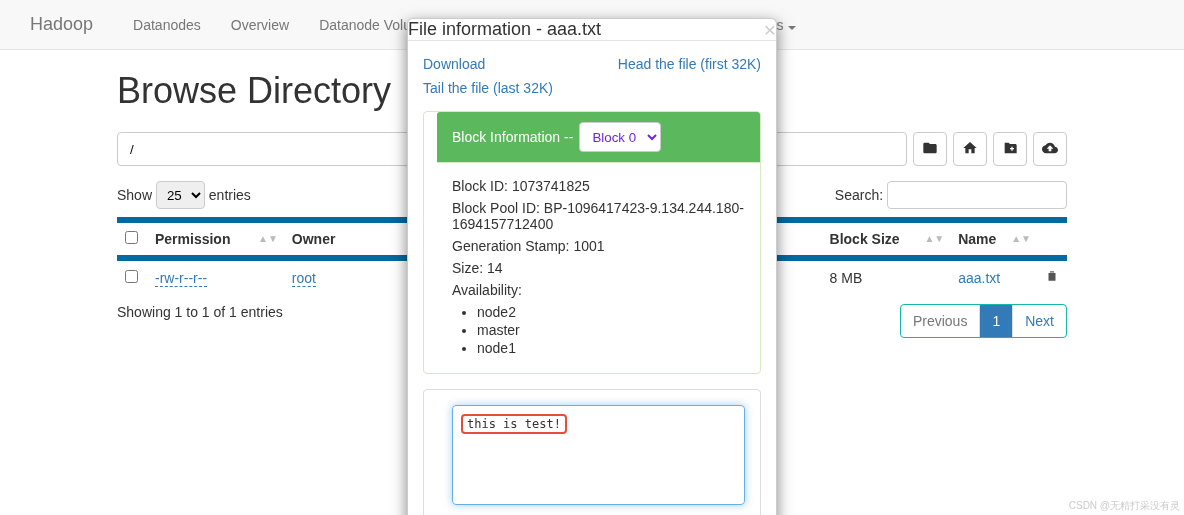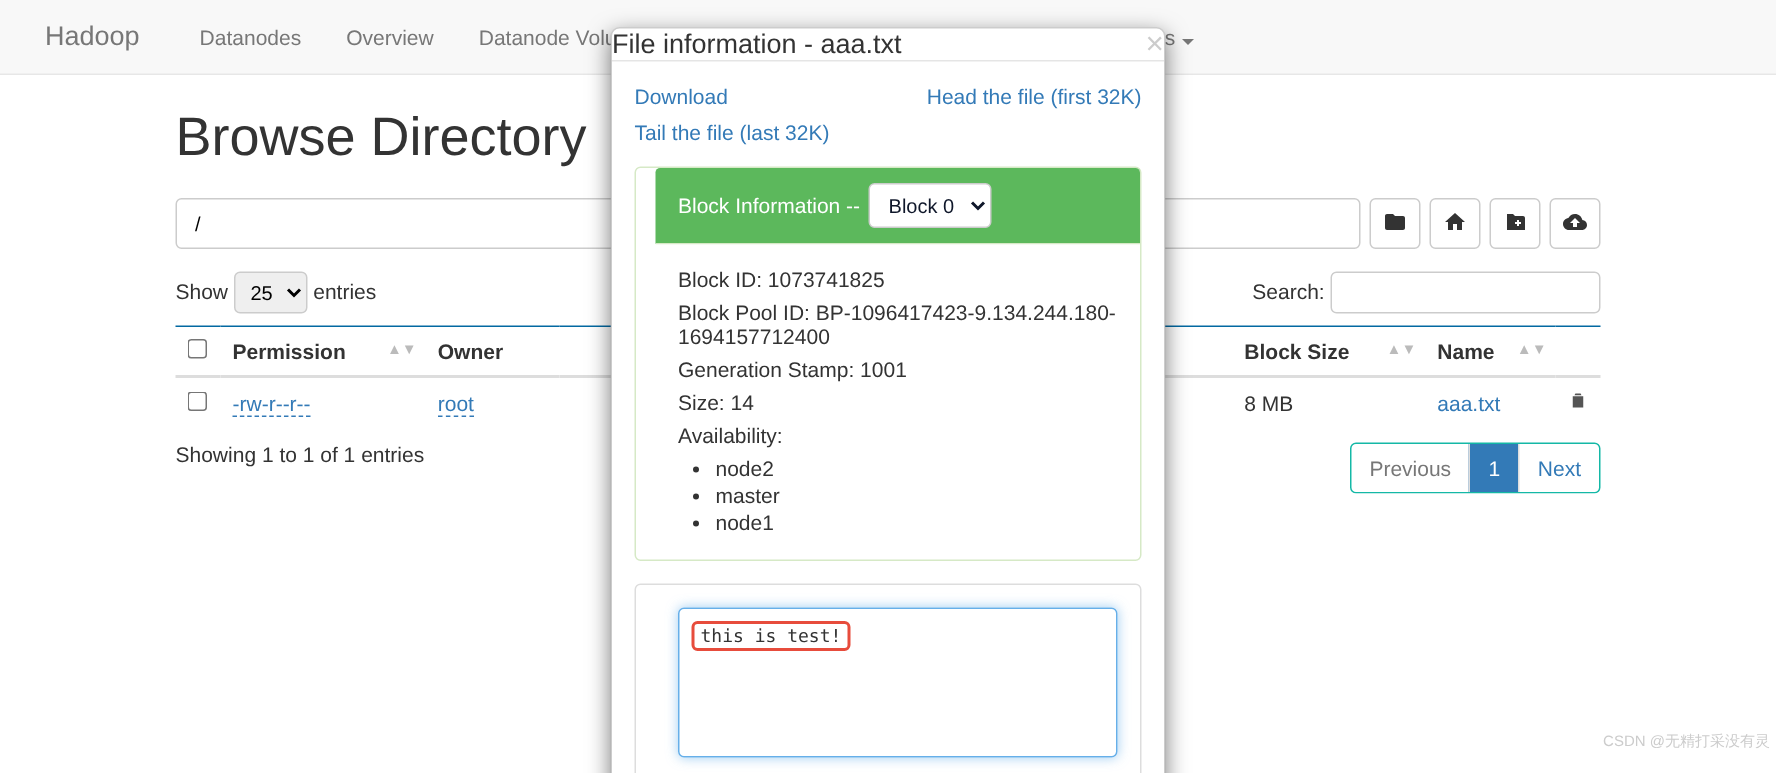--- a/index.html
+++ b/index.html
@@ -13,21 +13,21 @@
     h1 { font-size: 36px; font-weight: 500; margin: 20px 0; }
     .path-group { display: flex; gap: 6px; margin-bottom: 15px; }
     .path-input { flex: 1; padding: 6px 12px; border: 1px solid #ccc; border-radius: 4px; height: 34px; }
     .icon-btn { width: 34px; height: 34px; border: 1px solid #ccc; border-radius: 4px; background: #fff; display: flex; align-items: center; justify-content: center; color: #333; }
     .icon-btn svg { width: 16px; height: 16px; fill: currentColor; }
     .table-controls { display: flex; justify-content: space-between; align-items: center; margin-bottom: 8px; }
     .table-controls label { font-weight: normal; }
     .form-select { padding: 3px 6px; border: 1px solid #ccc; border-radius: 4px; height: 28px; }
     .search-input { padding: 3px 6px; border: 1px solid #ccc; border-radius: 4px; height: 28px; width: 180px; }
     table.data { width: 100%; border-collapse: collapse; }
-    table.data th, table.data td { padding: 8px; text-align: left; border-top: 1px solid #0369a1; }
+    table.data th, table.data td { padding: 8px; text-align: left; border-top: 6px solid #0369a1; }
     table.data th { border-bottom: 2px solid #ddd; font-weight: 700; position: relative; }
     .sort-ico { position: absolute; right: 6px; top: 50%; transform: translateY(-50%); color: #bbb; display: inline-flex; flex-direction: column; line-height: 6px; font-size: 10px; }
     .link { color: #337ab7; text-decoration: none; border-bottom: 1px dashed #337ab7; cursor: pointer; }
     .table-footer { display: flex; justify-content: space-between; align-items: flex-start; margin-top: 10px; }
     .pagination { display: flex; list-style: none; border: 1px solid #14b8a6; border-radius: 4px; overflow: hidden; }
     .pagination li { padding: 8px 12px; border-left: 1px solid #ddd; color: #337ab7; }
     .pagination li:first-child { border-left: none; }
     .pagination li.active { background: #337ab7; color: #fff; }
     .pagination li.disabled { color: #777; }
     .footer { color: #777; margin-top: 25px; padding: 10px 0; }
@@ -46,26 +46,26 @@
 
     .panel { border: 1px solid transparent; border-radius: 4px; margin-bottom: 15px; padding-left: 13px; }
     .panel-success { border-color: #d6e9c6; }
     .panel-success .panel-heading { background: #5cb85c; color: #fff; border-bottom: 1px solid #d6e9c6; padding: 10px 15px; display: flex; align-items: center; gap: 6px; border-radius: 3px 3px 0 0; }
     .panel-body { padding: 15px; }
     .panel-body p { margin-bottom: 6px; }
     .panel-body ul { padding-left: 25px; margin-top: 4px; list-style: disc; }
     .panel-body ul li { margin-bottom: 2px; }
     .panel-default { border-color: #ddd; }
     .panel-default .panel-heading { background: #f5f5f5; padding: 10px 15px; border-bottom: 1px solid #ddd; border-radius: 3px 3px 0 0; color: #337ab7; }
-    .block-select { padding: 4px 8px; border-radius: 4px; border: 1px solid #ccc; height: 30px; background: #fff; color: #0f172a; }
+    .block-select { padding: 4px 8px; border-radius: 4px; border: 1px solid #ccc; height: 30px; background: #fff; color: #6d28d9; }
 
     .file-contents { width: 100%; height: 100px; border: 1px solid #66afe9; border-radius: 4px; padding: 6px; font-family: monospace; font-size: 12px; box-shadow: 0 0 8px rgba(102,175,233,0.6); resize: vertical; }
     .highlight-box { border: 2px solid #e74c3c; border-radius: 4px; padding: 1px 4px; display: inline-block; margin: 2px; }
 
-    .watermark { position: fixed; bottom: 14px; right: 4px; font-size: 10px; color: #ccc; }
+    .watermark { position: fixed; bottom: 2px; right: 4px; font-size: 10px; color: #ccc; }
   </style>
 </head>
 <body>
 
 <nav class="navbar">
   <span class="navbar-brand">Hadoop</span>
   <ul class="navbar-nav">
     <li>Datanodes</li>
     <li>Overview</li>
     <li>Datanode Volume Failures</li>

